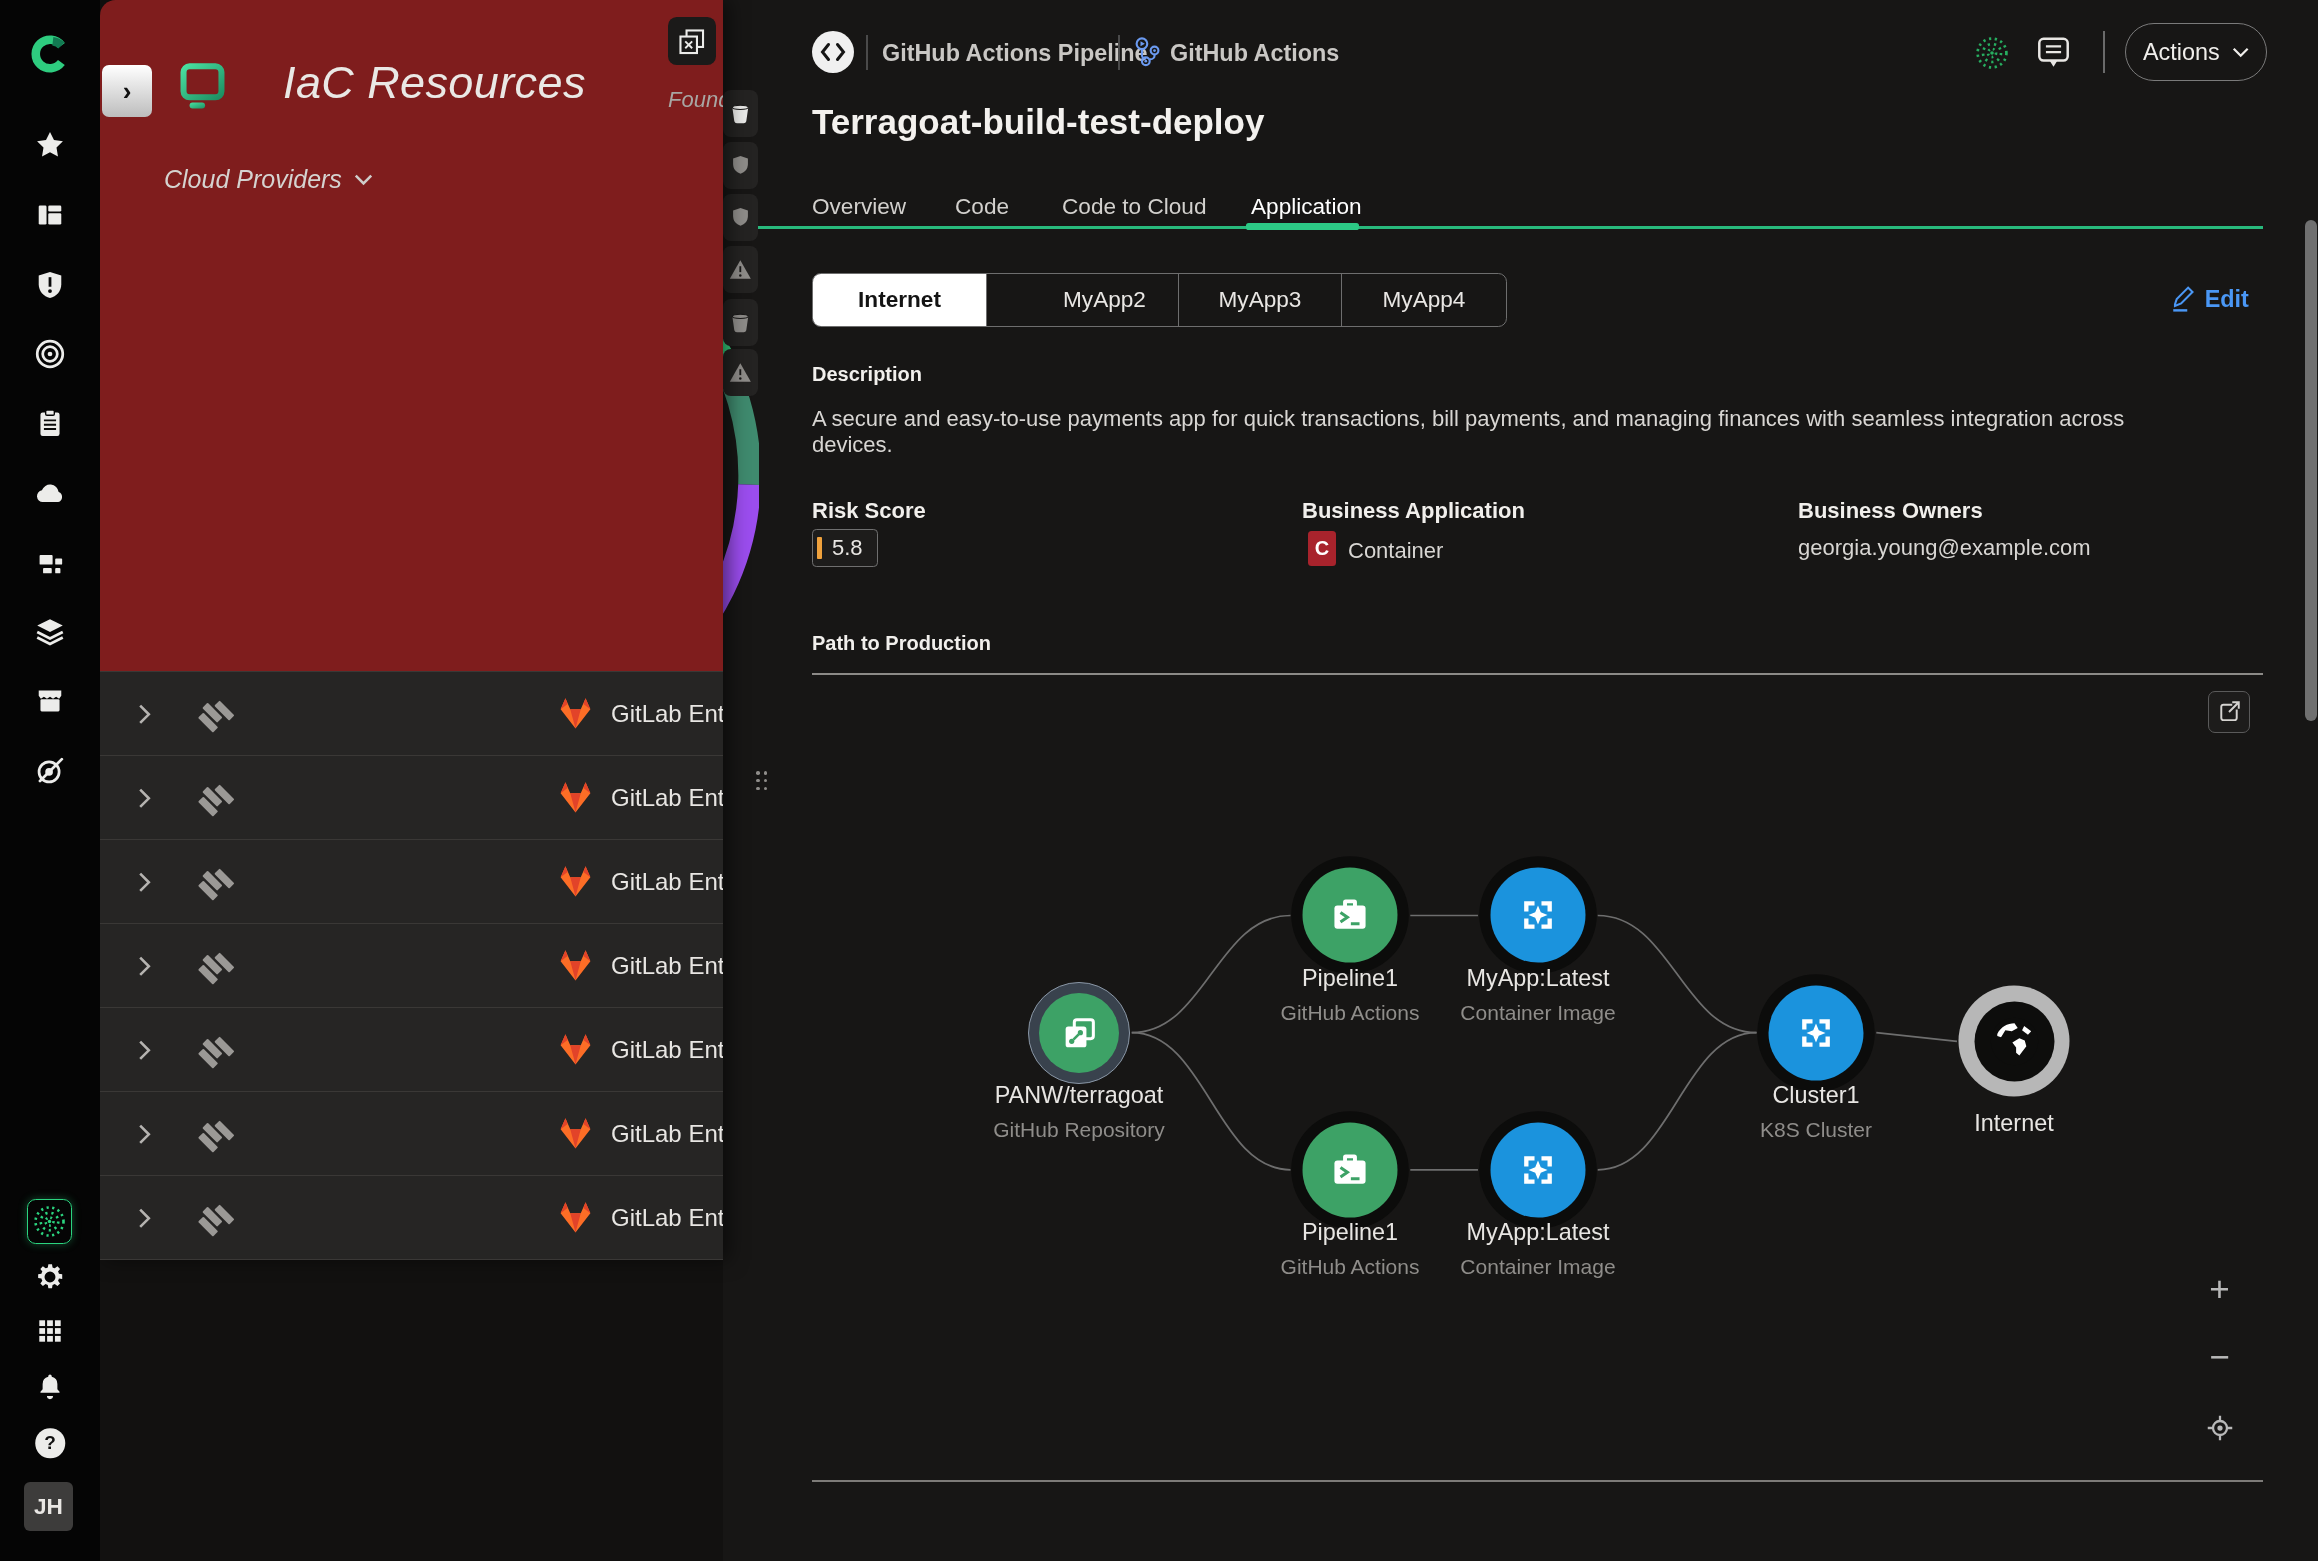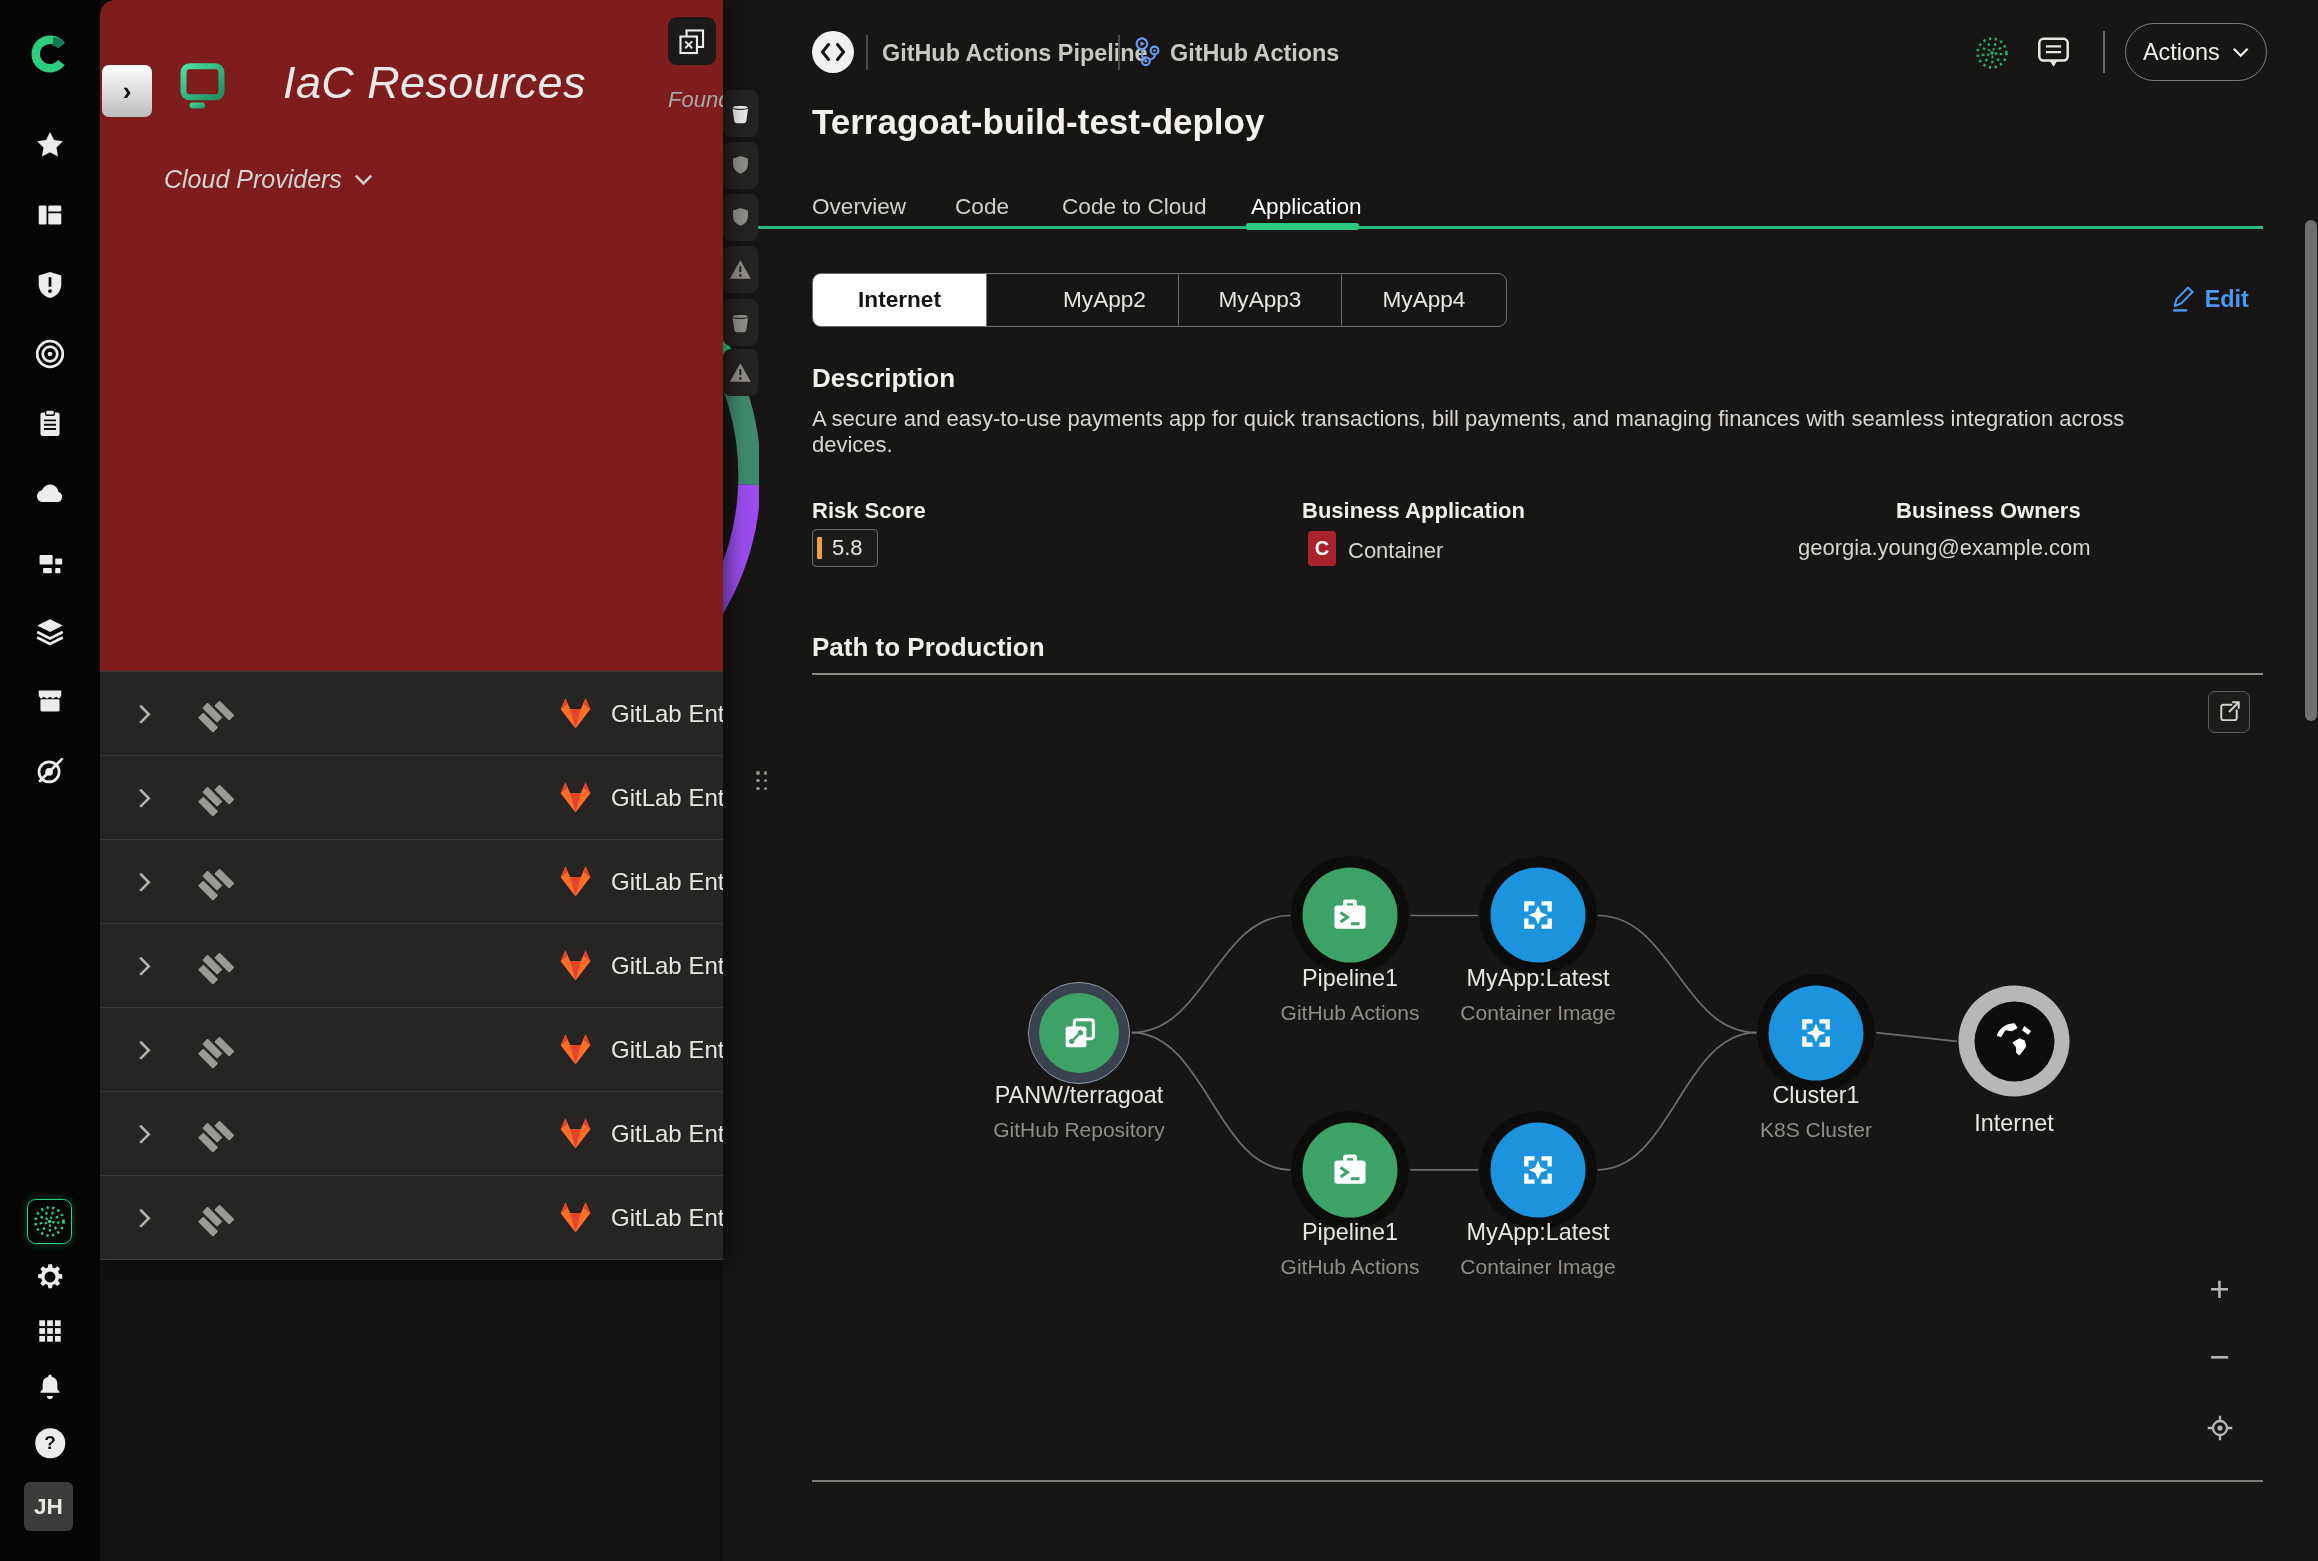--- a/index.html
+++ b/index.html
@@ -60,21 +60,21 @@
 
   #pills { position:absolute; left:812px; top:273px; height:54px; display:flex; border:0.9px solid #6e6e6e; border-radius:8.7px; overflow:hidden; }
   .pill { height:100%; display:flex; align-items:center; justify-content:center; font-size:22.6px; color:#e9e7e4;
      border-right:0.9px solid #6e6e6e; cursor:pointer; background:transparent; }
   .pill:last-child { border-right:none; }
   .pill.active { background:#ffffff; color:#141414; font-weight:bold; }
 
   #edit-btn { position:absolute; left:2168px; top:285px; display:flex; align-items:center; gap:8.7px; cursor:pointer;
      color:#4a97f5; font-size:23.4px; font-weight:bold; }
 
-  .h2 { position:absolute; font-size:26px; font-weight:bold; color:#f1efec; }
+  .h2 { position:absolute; font-size:20px; font-weight:bold; color:#f1efec; }
   #desc-text { position:absolute; left:812px; top:406px; width:1354px; font-size:22px; color:#d8d6d3; }
   .fld-label { position:absolute; top:498px; font-size:22px; font-weight:bold; color:#f1efec; }
   #risk-box { position:absolute; left:812px; top:529px; width:66px; height:38px; background:#1d1c1b; border:0.9px solid #6f6f6f;
      border-radius:4.3px; display:flex; align-items:center; }
   #risk-bar { width:4.3px; height:22.6px; background:#efa13c; margin-left:4.3px; border-radius:0.9px; }
   #risk-val { font-size:22px; color:#e8e6e3; margin-left:10.4px; }
   #crit-badge { position:absolute; left:1308px; top:531px; width:28px; height:35px; background:#a8232c; border-radius:3.5px;
      color:#fff; font-weight:bold; font-size:20px; display:flex; align-items:center; justify-content:center; }
   .fld-val { position:absolute; font-size:22px; color:#d8d6d3; }
 
@@ -585,21 +585,21 @@
 <div class="fld-label" style="left:812px">Risk Score</div>
 <div id="risk-box">
   <div id="risk-bar"></div>
   <div id="risk-val">5.8</div>
 </div>
 
 <div class="fld-label" style="left:1302px">Business Application</div>
 <div id="crit-badge">C</div>
 <div class="fld-val" style="left:1348px; top:538px;">Container</div>
 
-<div class="fld-label" style="left:1896px">Business Owners</div>
+<div class="fld-label" style="left:1798px">Business Owners</div>
 <div class="fld-val" style="left:1798px; top:535px;">georgia.young@example.com</div>
 
 <div class="h2" style="left:812px; top:632px;">Path to Production</div>
 <div id="path-div"></div>
 
 <div id="popout-btn">
   <svg width="26" height="26" viewBox="0 0 32 32">
     <path d="M20 7h-11a2.5 2.5 0 0 0-2.5 2.5v14A2.5 2.5 0 0 0 9 26h14a2.5 2.5 0 0 0 2.5-2.5V13" fill="none" stroke="#d5d3d0" stroke-width="2.4"></path>
     <path d="M16 16L28 4M20 4h8v8" fill="none" stroke="#d5d3d0" stroke-width="2.4"></path>
   </svg>

